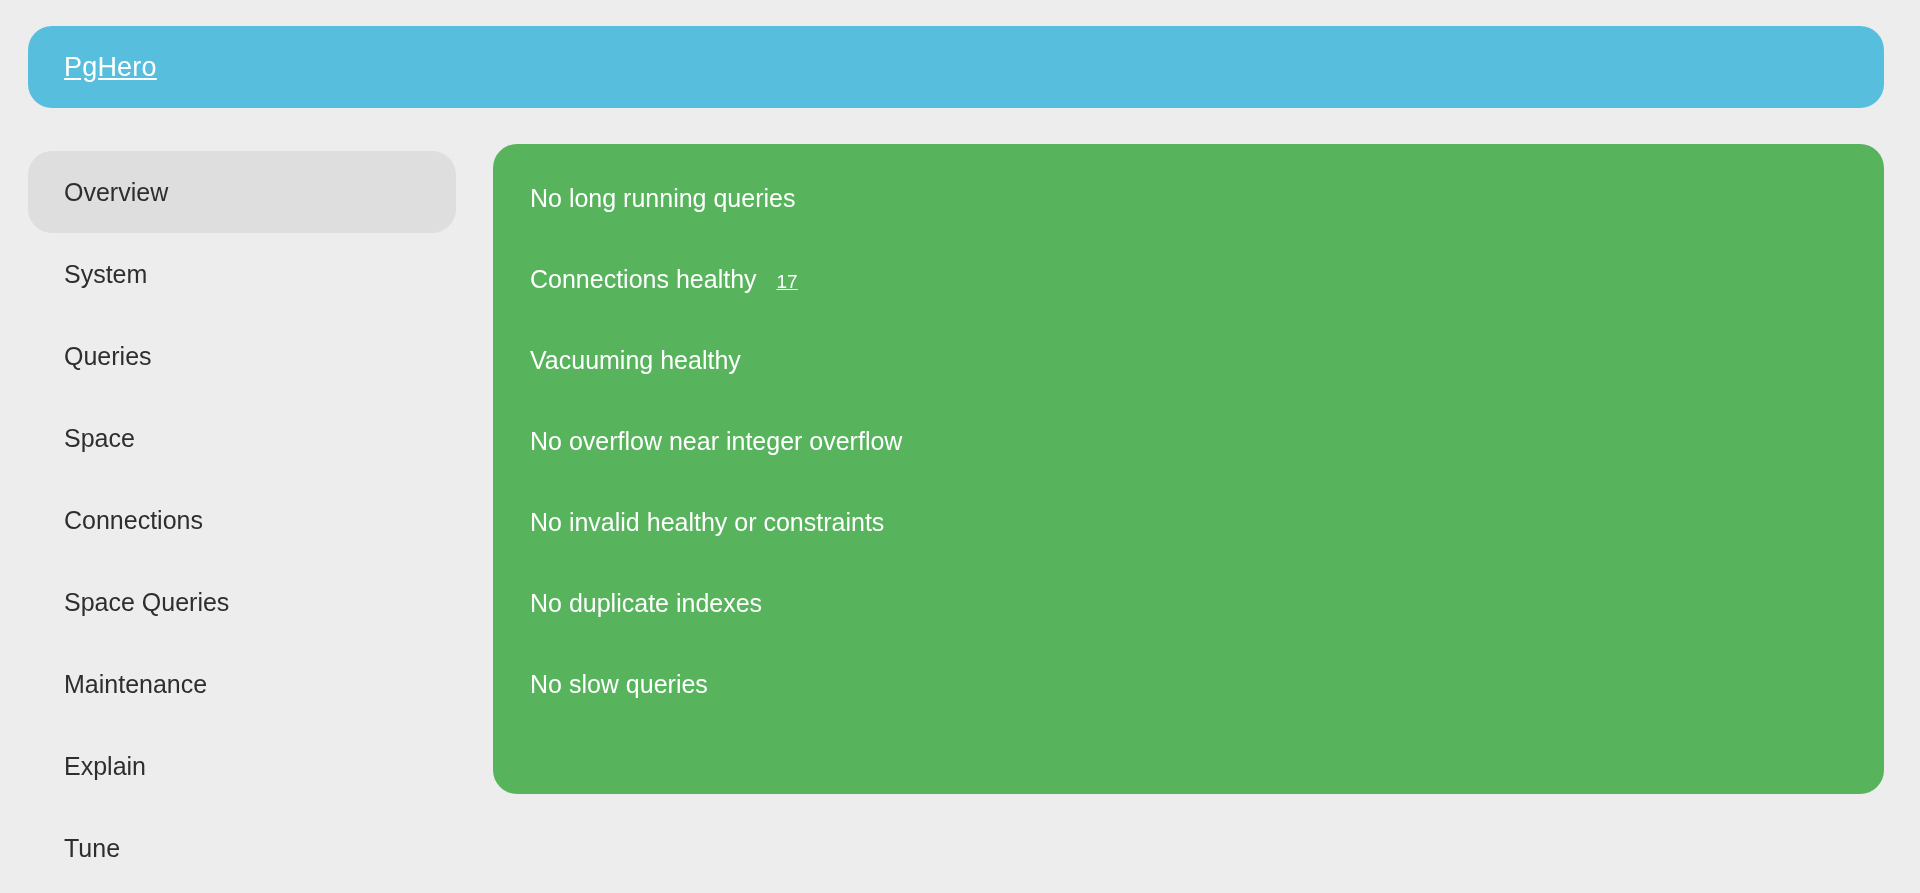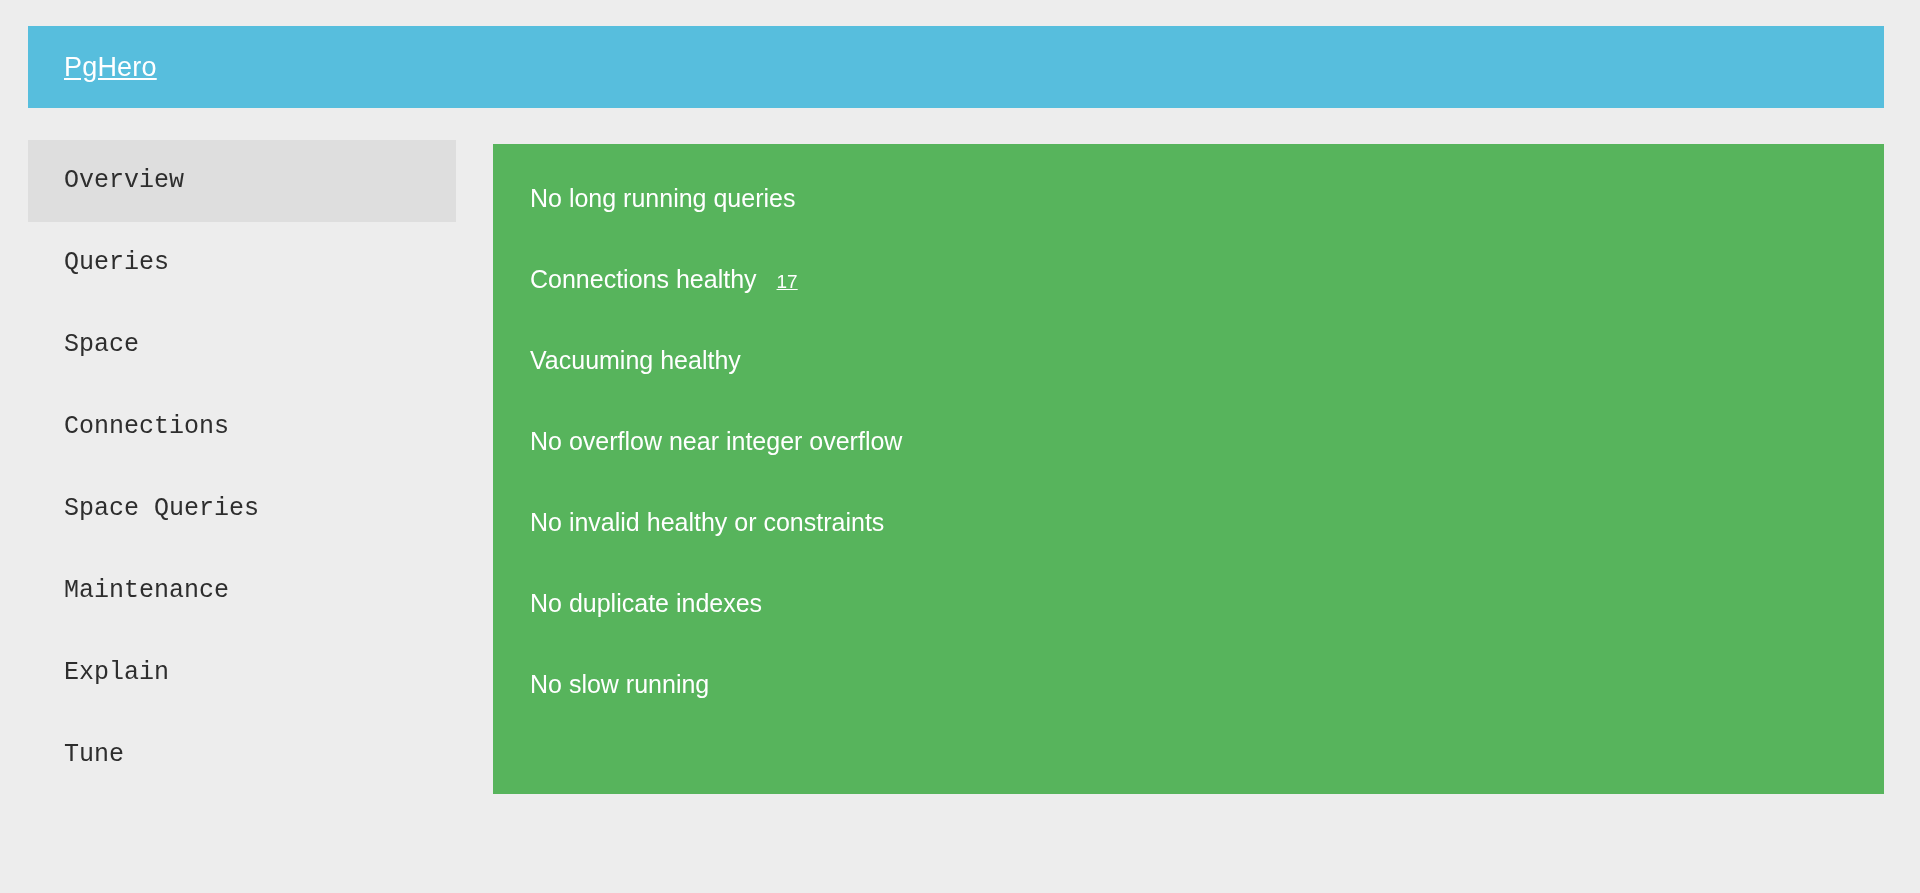--- a/index.html
+++ b/index.html
@@ -1,15 +1,15 @@
 <!DOCTYPE html>
 <html><head>
 <meta charset="utf-8">
 <style>
-  * { box-sizing: border-box; margin: 0; padding: 0; }
+  * { box-sizing: border-box; margin: 0; padding: 0; border-radius: 24px; }
 
   html, body {
     width: 1920px;
     height: 893px;
     background: #ededed;
     font-family: "Liberation Sans", sans-serif;
     overflow: hidden;
   }
 
   .page {
@@ -37,23 +37,22 @@
     font-weight: 400;
     letter-spacing: 0.2px;
     padding-left: 36px;
     line-height: 1;
   }
 
   
   .sidebar {
     position: absolute;
     left: 28px;
-    top: 140px;
+    top: 151px;
     width: 428px;
-    font-family: Liberation Mono, monospace;
   }
 
   .nav-item {
     display: block;
     height: 82px;
     line-height: 82px;
     padding-left: 36px;
     font-size: 25px;
     font-weight: 400;
     color: #2e2e2e;
@@ -106,20 +105,21 @@
 <body>
 
 <div class="page">
 
   <div class="header">
     <a class="brand" href="#">PgHero</a>
   </div>
 
   <nav class="sidebar" id="sidebar-nav">
       <a class="nav-item active" href="#">Overview</a>
+      <a class="nav-item" href="#">System</a>
       <a class="nav-item" href="#">Queries</a>
       <a class="nav-item" href="#">Space</a>
       <a class="nav-item" href="#">Connections</a>
       <a class="nav-item" href="#">Space Queries</a>
       <a class="nav-item" href="#">Maintenance</a>
       <a class="nav-item" href="#">Explain</a>
       <a class="nav-item" href="#">Tune</a>
     </nav>
 
   <section class="status-panel" id="status-panel">
@@ -136,17 +136,17 @@
       <div class="status-item">
         <span class="status-label">No overflow near integer overflow</span>
       </div>
       <div class="status-item">
         <span class="status-label">No invalid healthy or constraints</span>
       </div>
       <div class="status-item">
         <span class="status-label">No duplicate indexes</span>
       </div>
       <div class="status-item">
-        <span class="status-label">No slow running</span>
+        <span class="status-label">No slow queries</span>
       </div>
     </section>
 
 </div>
 
 </body></html>

